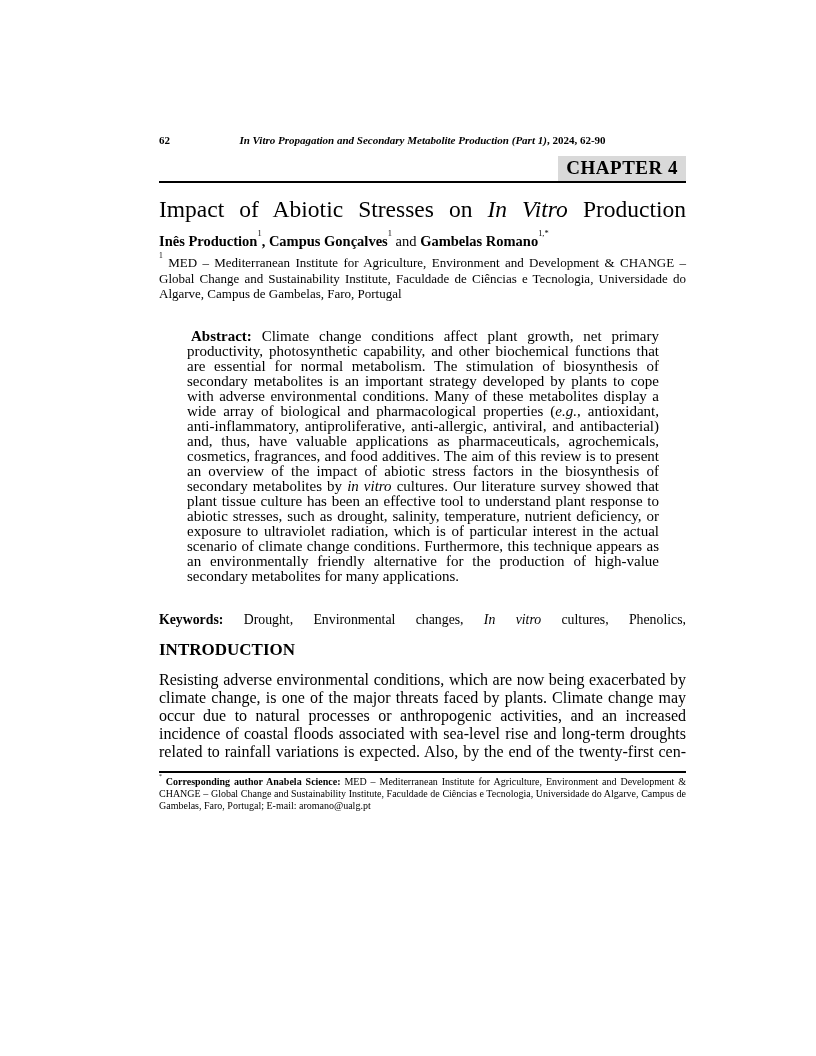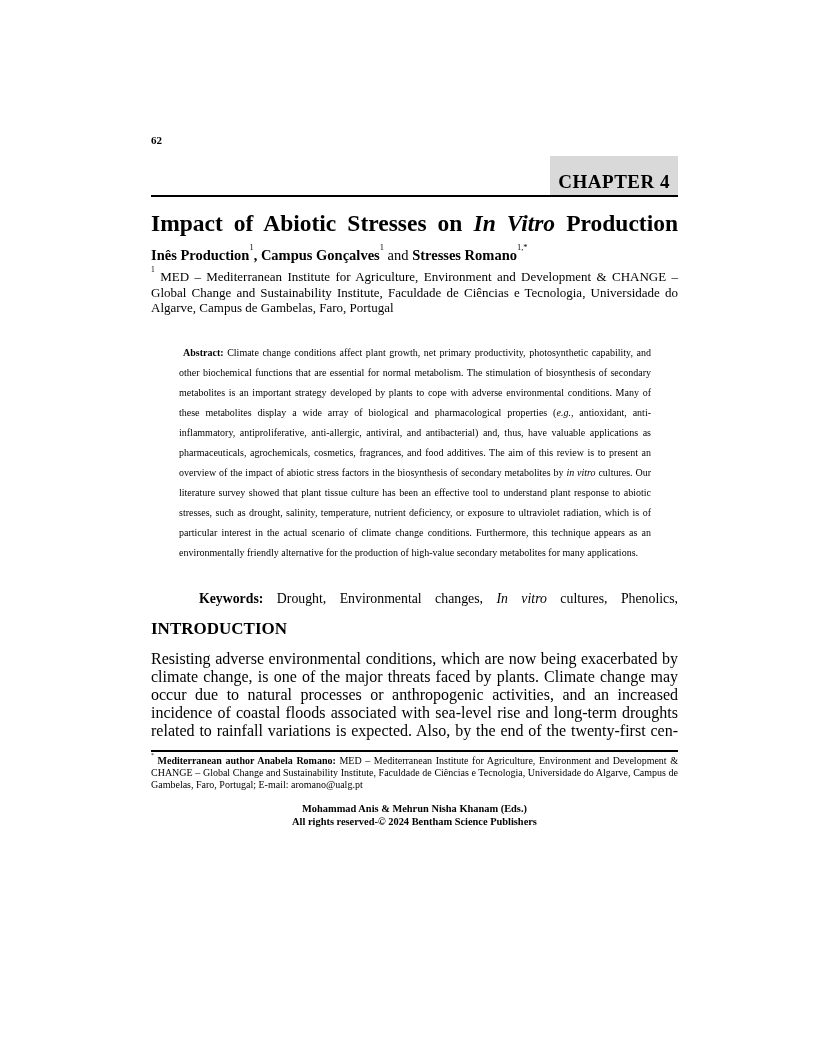--- a/index.html
+++ b/index.html
@@ -8,21 +8,21 @@
     position: relative;
     width: 816px;
     height: 1056px;
     background: #ffffff;
     color: #000000;
     font-family: "Liberation Serif", "DejaVu Serif", serif;
     overflow: hidden;
   }
   .content {
     position: absolute;
-    left: 151px;
+    left: 159px;
     top: 133px;
     width: 527px;
   }
   sup {
     font-size: 58%;
     line-height: 0;
     position: relative;
     top: -0.45em;
   }
   
@@ -42,50 +42,50 @@
     margin-top: 8px;
     border-bottom: 2px solid #000;
     display: flex;
     justify-content: flex-end;
   }
   .chapter-badge {
     background: #d9d9d9;
     font-size: 19px;
     font-weight: bold;
     line-height: 22px;
-    padding: 15px 8px 2px 8px;
+    padding: 1px 8px 2px 8px;
     letter-spacing: 0.5px;
   }
   
   .title {
     margin-top: 13px;
     font-size: 23.5px;
-    font-weight: bold;
+    font-weight: normal;
     line-height: 27px;
   }
   .title-line1 { text-align: justify; text-align-last: justify; }
   
   .authors { margin-top: 10px; font-size: 14.5px; line-height: 17px; }
   
   .affiliation {
     margin-top: 5px;
     font-size: 13px;
     line-height: 15.6px;
     text-align: justify;
   }
   
   .abstract {
     margin: 27px 27px 0 28px;
-    font-size: 10px;
-    line-height: 20px;
+    font-size: 15px;
+    line-height: 15px;
     text-align: justify;
     text-indent: 4px;
   }
   
-  .keywords { margin-top: 27px; font-size: 13.8px; line-height: 18.6px; margin-left: 48px; }
+  .keywords { margin-top: 27px; font-size: 13.8px; line-height: 18.6px; }
   .kw-line1 { text-align: justify; text-align-last: justify; }
   
   .intro-heading {
     margin-top: 12px;
     font-size: 17px;
     font-weight: bold;
     line-height: 18px;
   }
   .intro-para {
     margin-top: 12px;
@@ -112,54 +112,51 @@
   }
 </style>
 </head>
 <body>
 
 <div class="page">
   <div class="content">
 
     <div class="header">
       <span class="page-num">62</span>
+      <span class="running"><i>In Vitro Propagation and Secondary Metabolite Production (Part 1)</i><span class="upright">, 2024, 62-90</span></span>
       <span class="header-spacer"></span>
     </div>
 
     <div class="chapter-row">
       <span class="chapter-badge">CHAPTER 4</span>
     </div>
 
     <div class="title">
       <div class="title-line1"><span>Impact of Abiotic Stresses on</span> <i>In Vitro</i> <span>Production</span></div>
     </div>
 
     <p class="authors"><b>Inês Production</b><sup>1</sup><b>,</b>
       <b>Campus Gonçalves</b><sup>1</sup>
       <span>and</span>
-      <b>Stresses Romano</b><sup>1,*</sup></p>
+      <b>Gambelas Romano</b><sup>1,*</sup></p>
 
     <p class="affiliation"><sup>1</sup>
       <span>MED – Mediterranean Institute for Agriculture, Environment and Development &amp; CHANGE – Global Change and Sustainability Institute, Faculdade de Ciências e Tecnologia, Universidade do Algarve, Campus de Gambelas, Faro, Portugal</span></p>
 
     <p class="abstract"><b>Abstract:</b>
       <span>Climate change conditions affect plant growth, net primary productivity, photosynthetic capability, and other biochemical functions that are essential for normal metabolism. The stimulation of biosynthesis of secondary metabolites is an important strategy developed by plants to cope with adverse environmental conditions. Many of these metabolites display a wide array of biological and pharmacological properties (</span><i>e.g.</i><span>, antioxidant, anti-inflammatory, antiproliferative, anti-allergic, antiviral, and antibacterial) and, thus, have valuable applications as pharmaceuticals, agrochemicals, cosmetics, fragrances, and food additives. The aim of this review is to present an overview of the impact of abiotic stress factors in the biosynthesis of secondary metabolites by </span><i>in vitro</i><span> cultures. Our literature survey showed that plant tissue culture has been an effective tool to understand plant response to abiotic stresses, such as drought, salinity, temperature, nutrient deficiency, or exposure to ultraviolet radiation, which is of particular interest in the actual scenario of climate change conditions. Furthermore, this technique appears as an environmentally friendly alternative for the production of high-value secondary metabolites for many applications.</span></p>
 
     <div class="keywords">
       <div class="kw-line1"><b>Keywords:</b><span> Drought, Environmental changes, </span><i>In vitro</i><span> cultures, Phenolics,</span></div>
     </div>
 
     <h2 class="intro-heading">INTRODUCTION</h2>
 
     <p class="intro-para">Resisting adverse environmental conditions, which are now being exacerbated by climate change, is one of the major threats faced by plants. Climate change may occur due to natural processes or anthropogenic activities, and an increased incidence of coastal floods associated with sea-level rise and long-term droughts related to rainfall variations is expected. Also, by the end of the twenty-first cen-</p>
 
     <div class="footnote-rule"></div>
 
     <p class="footnote"><sup>*</sup>
-      <b>Mediterranean author Anabela Romano:</b><span> MED – Mediterranean Institute for Agriculture, Environment and Development &amp; CHANGE – Global Change and Sustainability Institute, Faculdade de Ciências e Tecnologia, Universidade do Algarve, Campus de Gambelas, Faro, Portugal; E-mail: aromano@ualg.pt</span></p>
+      <b>Corresponding author Anabela Science:</b><span> MED – Mediterranean Institute for Agriculture, Environment and Development &amp; CHANGE – Global Change and Sustainability Institute, Faculdade de Ciências e Tecnologia, Universidade do Algarve, Campus de Gambelas, Faro, Portugal; E-mail: aromano@ualg.pt</span></p>
 
-    <div class="footer">
-      <div>Mohammad Anis &amp; Mehrun Nisha Khanam (Eds.)</div>
-      <div>All rights reserved-© 2024 Bentham Science Publishers</div>
-    </div>
 
   </div>
 </div>
 
 </body></html>

